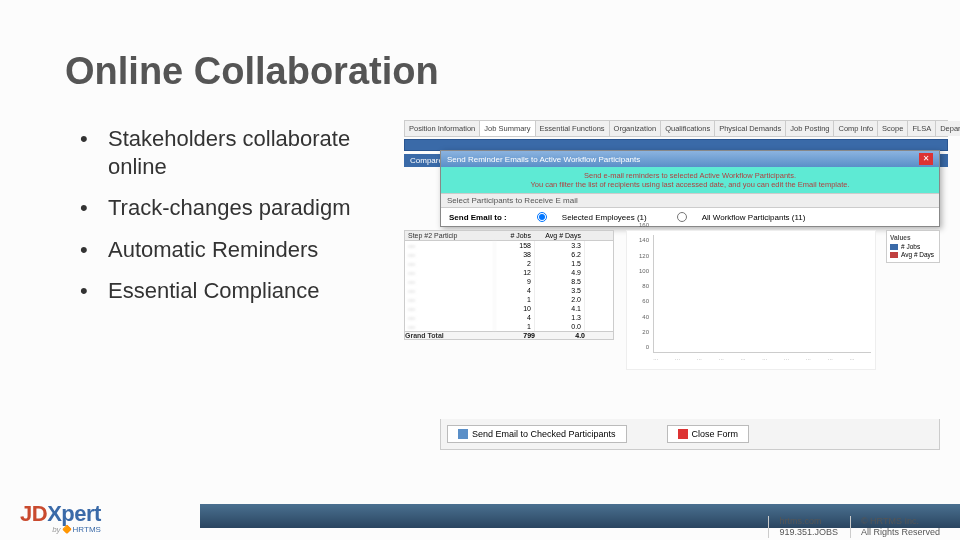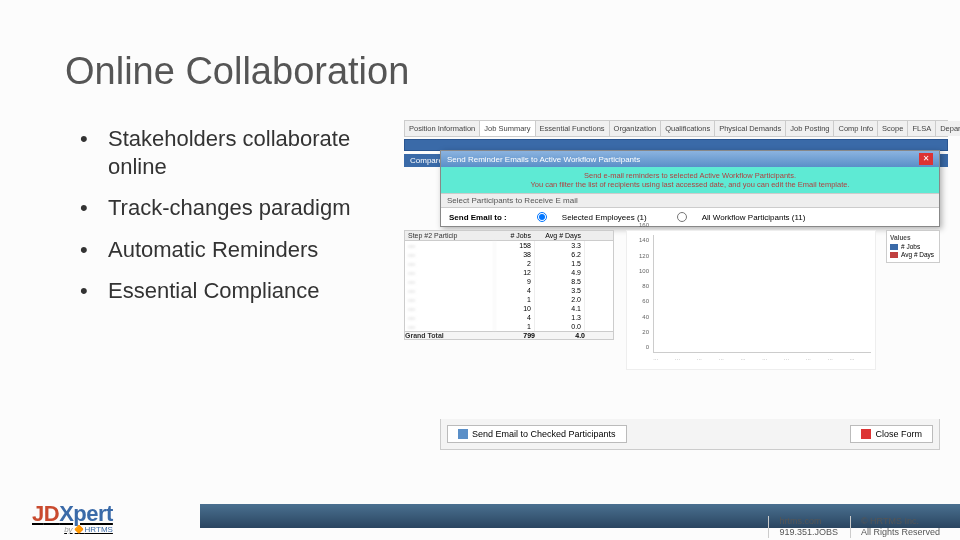--- a/index.html
+++ b/index.html
@@ -1,20 +1,20 @@
 <!DOCTYPE html>
 <html><head>
 <meta charset="utf-8">
 <style>
   * { box-sizing: border-box; margin: 0; padding: 0; }
   body { width: 960px; height: 540px; font-family: Arial, sans-serif; background: #fcfcfc; position: relative; overflow: hidden; }
   
   .slide { width: 100%; height: 100%; position: relative; }
   
-  .title { position: absolute; top: 50px; left: 65px; font-size: 38px; font-weight: normal; color: #555; }
+  .title { position: absolute; top: 50px; left: 65px; font-size: 38px; font-weight: bold; color: #555; }
   
   .bullets { position: absolute; top: 125px; left: 80px; width: 320px; list-style: none; }
   .bullets li { font-size: 22px; color: #333; line-height: 1.25; margin-bottom: 14px; position: relative; padding-left: 28px; }
   .bullets li::before { content: "•"; position: absolute; left: 0; top: 0; font-size: 22px; }
   
   .screenshot-area { position: absolute; top: 120px; left: 404px; width: 544px; height: 330px; }
   
   .tabs-row { display: flex; background: #f8f8f8; border: 1px solid #ccc; font-size: 7.5px; }
   .tab { padding: 3px 4px; border-right: 1px solid #ccc; color: #444; background: #f0f0f0; white-space: nowrap; }
   .tab.active { background: #fff; font-weight: normal; }
@@ -52,26 +52,26 @@
   .bar-blue { background: #3a6aa8; width: 50%; }
   .bar-red { background: #c04040; width: 50%; }
   .xaxis { position: absolute; left: 26px; right: 4px; bottom: 0; height: 14px; font-size: 5.5px; color: #888; display: flex; }
   .xaxis span { flex: 1; white-space: nowrap; overflow: hidden; }
   
   .legend { position: absolute; top: 110px; right: 8px; width: 54px; background: #fff; border: 1px solid #ccc; font-size: 6.5px; padding: 3px; }
   .legend .lg-title { font-weight: bold; margin-bottom: 2px; color: #555; }
   .legend .lg-item { display: flex; align-items: center; gap: 3px; margin-bottom: 1px; }
   .lg-sw { width: 8px; height: 6px; }
   
-  .dlg-buttons { position: absolute; bottom: 0; left: 36px; width: 500px; background: #f4f4f4; border: 1px solid #ccc; border-top: none; display: flex; justify-content: space-between; gap: 64px; padding: 6px; }
+  .dlg-buttons { position: absolute; bottom: 0; left: 36px; width: 500px; background: #f4f4f4; border: 1px solid #ccc; border-top: none; display: flex; justify-content: flex-start; gap: 40px; padding: 6px; }
   .dlg-btn { display: flex; align-items: center; gap: 4px; font-size: 9px; background: #fff; border: 1px solid #bbb; padding: 3px 10px; cursor: pointer; }
   .dlg-btn .ic { width: 10px; height: 10px; display: inline-block; }
   
   .footer { position: absolute; bottom: 0; left: 0; right: 0; height: 48px; display: flex; align-items: center; }
-  .logo { position: absolute; left: 32px; bottom: 6px; text-decoration: underline; }
+  .logo { position: absolute; left: 20px; bottom: 6px; }
   .logo-main { font-size: 22px; font-weight: bold; letter-spacing: -0.5px; }
   .logo-main .j { color: #c94a2e; }
   .logo-main .d { color: #c94a2e; }
   .logo-main .xpert { color: #3a6aa8; }
   .logo-sub { font-size: 8px; color: #3a6aa8; text-align: right; margin-top: -2px; }
   .logo-sub .by { color: #999; font-style: italic; margin-right: 2px; }
   .footer-band { position: absolute; left: 200px; right: 0; bottom: 12px; height: 24px; background: linear-gradient(#4a7090, #2a4560); }
   .footer-text { position: absolute; right: 20px; bottom: 2px; display: flex; gap: 12px; font-size: 9px; color: #555; }
   .ft-block { border-left: 1px solid #ccc; padding-left: 10px; line-height: 1.25; }
 </style>

